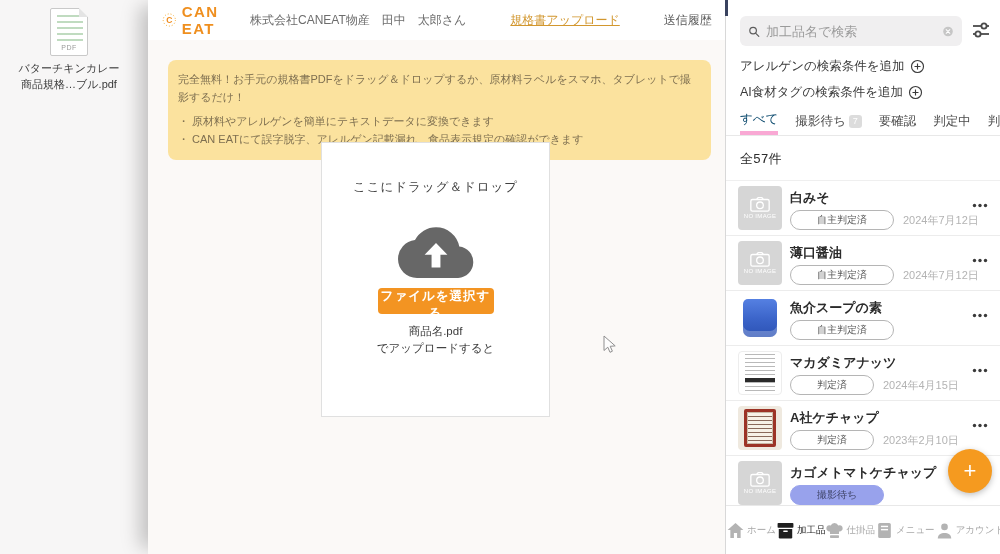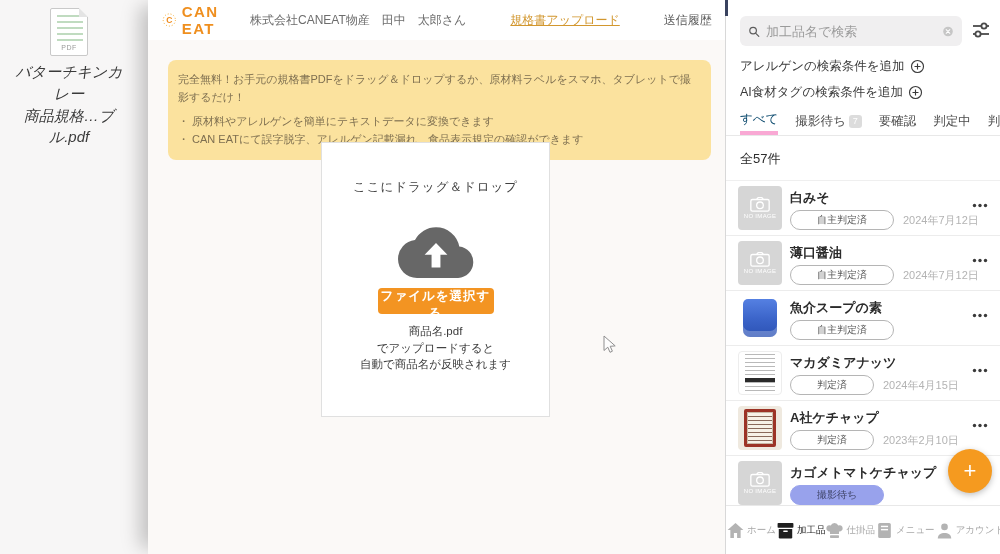--- a/index.html
+++ b/index.html
@@ -9,21 +9,21 @@
   
   .desktop { position:absolute; left:0; top:0; width:148px; height:554px; background:#f7f6f6; }
   .file-shortcut { position:absolute; left:14px; top:8px; width:110px; text-align:center; cursor:default; }
   .doc-icon { position:relative; width:38px; height:48px; margin:0 auto; background:#fff;
     border:1px solid #c9c9c9; border-radius:2px;
     background-image:repeating-linear-gradient(180deg, rgba(140,190,140,.55) 0 2px, transparent 2px 6px);
     background-size:26px 30px; background-position:6px 6px; background-repeat:no-repeat; }
   .doc-icon .fold { position:absolute; right:-1px; top:-1px; width:0; height:0;
     border-left:9px solid #e4e4e4; border-top:9px solid #f7f6f6; }
   .doc-icon .pdf-tag { position:absolute; bottom:4px; left:0; right:0; font-size:7px; color:#9b9b9b; letter-spacing:.5px; }
-  .file-label { margin-top:5px; font-size:15px; line-height:1.45; color:#3a3a3a;font-style:italic; }
+  .file-label { margin-top:5px; font-size:11px; line-height:1.45; color:#3a3a3a; }
   .file-label span { display:block; }
 
   
   .main-window { position:absolute; left:148px; top:0; width:577px; height:554px;
     background:#fbf9f7; box-shadow:-14px 0 18px -6px rgba(0,0,0,.22); }
   .app-header { display:flex; align-items:center; height:40px; background:#fff; padding:0 14px; }
   .logo { display:flex; align-items:center; gap:5px; cursor:pointer; }
   .logo-text { font-size:15px; font-weight:bold; color:#ef8f1f; letter-spacing:1.5px; }
   .company { margin-left:22px; font-size:12px; color:#6d6d6d; white-space:nowrap; }
   .header-spacer { flex:1; }
@@ -59,21 +59,21 @@
     font-size:12.5px; color:#3a3a3a; cursor:pointer; }
   .filter-row.f1 { top:58px; } .filter-row.f2 { top:84px; }
 
   .tabs { position:absolute; left:0; top:107px; width:275px; height:29px; display:flex; gap:17px;
     padding-left:14px; border-bottom:1px solid #e8e8e8; white-space:nowrap; overflow:hidden; }
   .tab { font-size:12.5px; color:#4a4a4a; line-height:26px; cursor:pointer; display:flex; align-items:center; gap:3px; }
   .tab.active { color:#0c4a6e; border-bottom:4px solid #f9a8d4; }
   .tab-badge { display:inline-block; width:13px; height:13px; border-radius:3px; background:#dcdcdc;
     color:#fff; font-size:9px; line-height:13px; text-align:center; }
 
-  .total-count { position:absolute; left:14px; top:150px; font-size:13px; color:#2d2d2d; }
+  .total-count { position:absolute; left:14px; top:150px; font-size:13px; color:#2d2d2d;font-family:Liberation Mono, monospace; }
 
   .list { position:absolute; left:0; top:180px; width:275px; border-top:1px solid #efefef; }
   .item { position:relative; height:55px; border-bottom:1px solid #ececec; cursor:pointer; background:#fff; }
   .thumb { position:absolute; left:12px; top:5px; width:44px; height:44px; border-radius:4px; overflow:hidden; }
   .thumb.noimage { background:#d6d6d6; display:flex; flex-direction:column; align-items:center; justify-content:center; gap:1px; }
   .noimg-txt { font-size:6px; color:#fff; letter-spacing:.3px; }
   .thumb.blue-tub { background:#fff; }
   .thumb.blue-tub .inner { margin:3px 5px; height:38px; border-radius:5px 5px 7px 7px;
     background:linear-gradient(180deg,#5580e2 0%,#3a63c8 55%,#2c52b4 100%);
     background-blend-mode:normal; box-shadow:inset 0 -6px 0 rgba(255,255,255,.25); }
@@ -148,21 +148,20 @@
   <div class="dropzone">
     <div class="dz-title">ここにドラッグ＆ドロップ</div>
     <svg class="dz-cloud" width="76" height="58" viewBox="0 0 24 18">
       <path fill="#676767" d="M19.35 7.54A7.49 7.49 0 0 0 12 1.5 7.49 7.49 0 0 0 5.36 5.54 5.99 5.99 0 0 0 0 11.5c0 3.31 2.69 6 6 6h13a5 5 0 0 0 .35-9.96z"></path>
       <path fill="#fff" d="M12 6.5l-3.6 3.7h2.2v4h2.8v-4h2.2z"></path>
     </svg>
     <button class="dz-button">ファイルを選択する</button>
     <div class="dz-hint">
       <div>商品名.pdf</div>
       <div>でアップロードすると</div>
-      <div>自動で商品名が反映されます</div>
     </div>
   </div>
 </div>
 
 <aside class="right-panel">
   <span class="panel-notch"></span>
 
   <div class="search-row">
     <svg width="15" height="15" viewBox="0 0 20 20">
       <circle cx="8.5" cy="8.5" r="5.5" fill="none" stroke="#5d5d5d" stroke-width="2"></circle>

